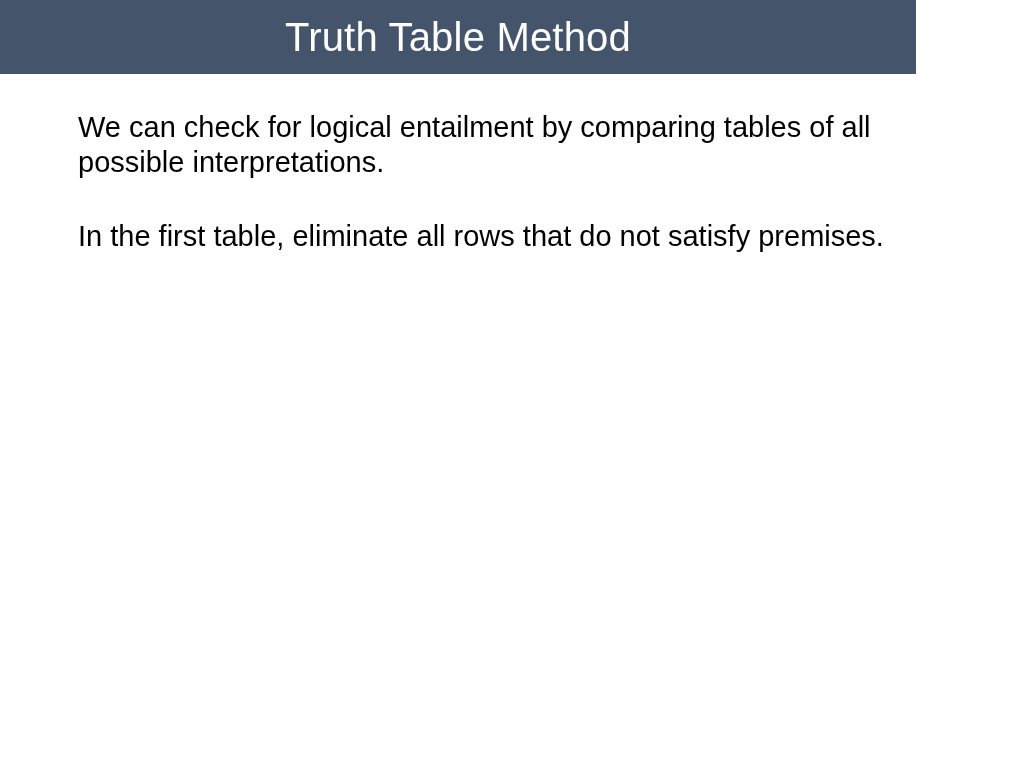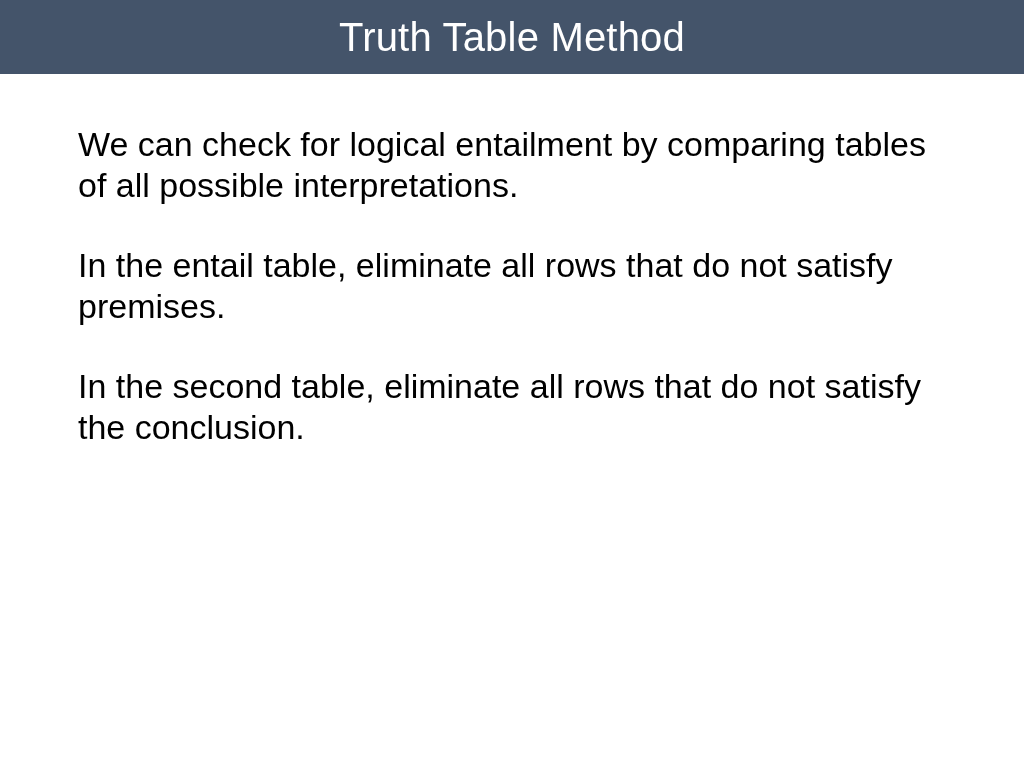--- a/index.html
+++ b/index.html
@@ -5,48 +5,47 @@
   html, body {
     margin: 0;
     padding: 0;
     width: 1024px;
     height: 768px;
     background: #ffffff;
     font-family: Arial, Helvetica, sans-serif;
     overflow: hidden;
   }
   .title-bar {
-    width: 1024px;
+    width: 916px;
     height: 74px;
     background: #44546a;
     display: flex;
     align-items: center;
     justify-content: center;
   }
   .title-text {
     color: #ffffff;
     font-size: 40px;
     font-weight: 400;
     letter-spacing: 0.2px;
   }
   .body-area {
     padding: 36px 78px 0 78px;
   }
   .para {
     color: #000000;
-    font-size: 34px;
+    font-size: 29px;
     line-height: 1.22;
-    margin: 14px 0 38px 0;
+    margin: 0 0 38px 0;
     font-weight: 400;
   }
 </style>
 </head>
 <body>
 
 <div class="title-bar">
   <div class="title-text">Truth Table Method</div>
 </div>
 
 <div class="body-area">
   <p class="para">We can check for logical entailment by comparing tables of all possible interpretations.</p>
-  <p class="para">In the entail table, eliminate all rows that do not satisfy premises.</p>
-  <p class="para">In the second table, eliminate all rows that do not satisfy the conclusion.</p>
+  <p class="para">In the first table, eliminate all rows that do not satisfy premises.</p>
 </div>
 
 </body></html>

